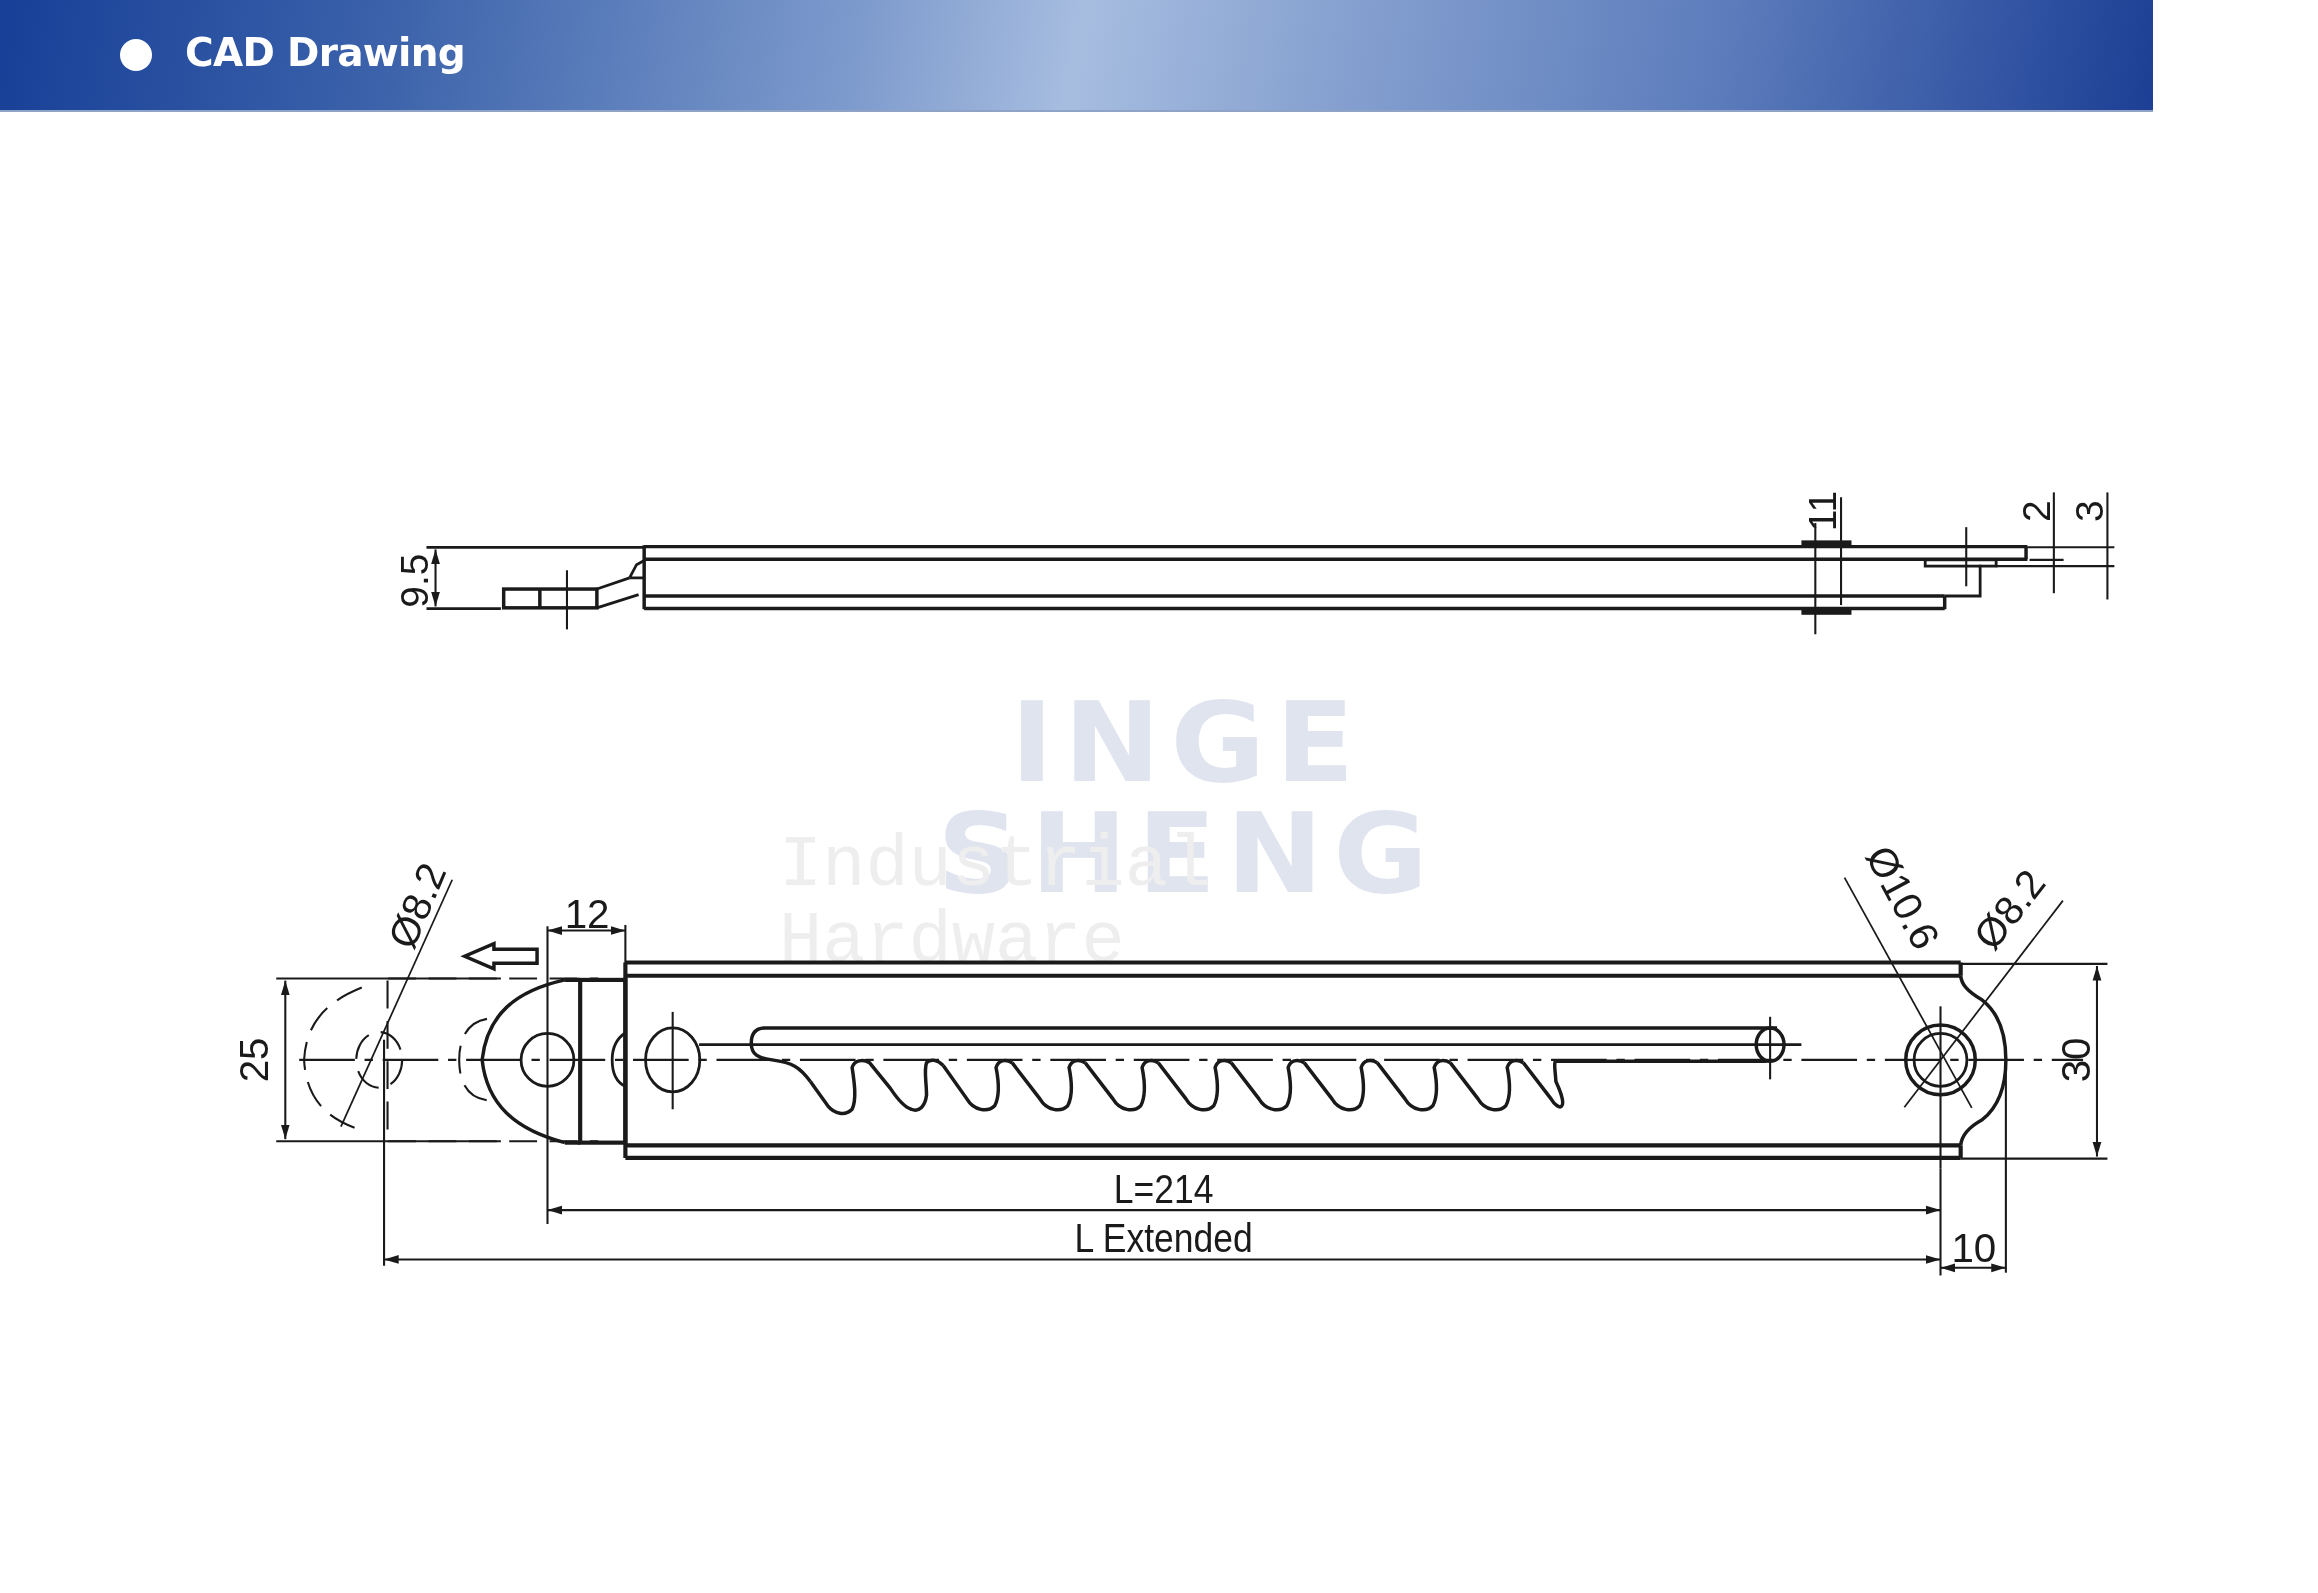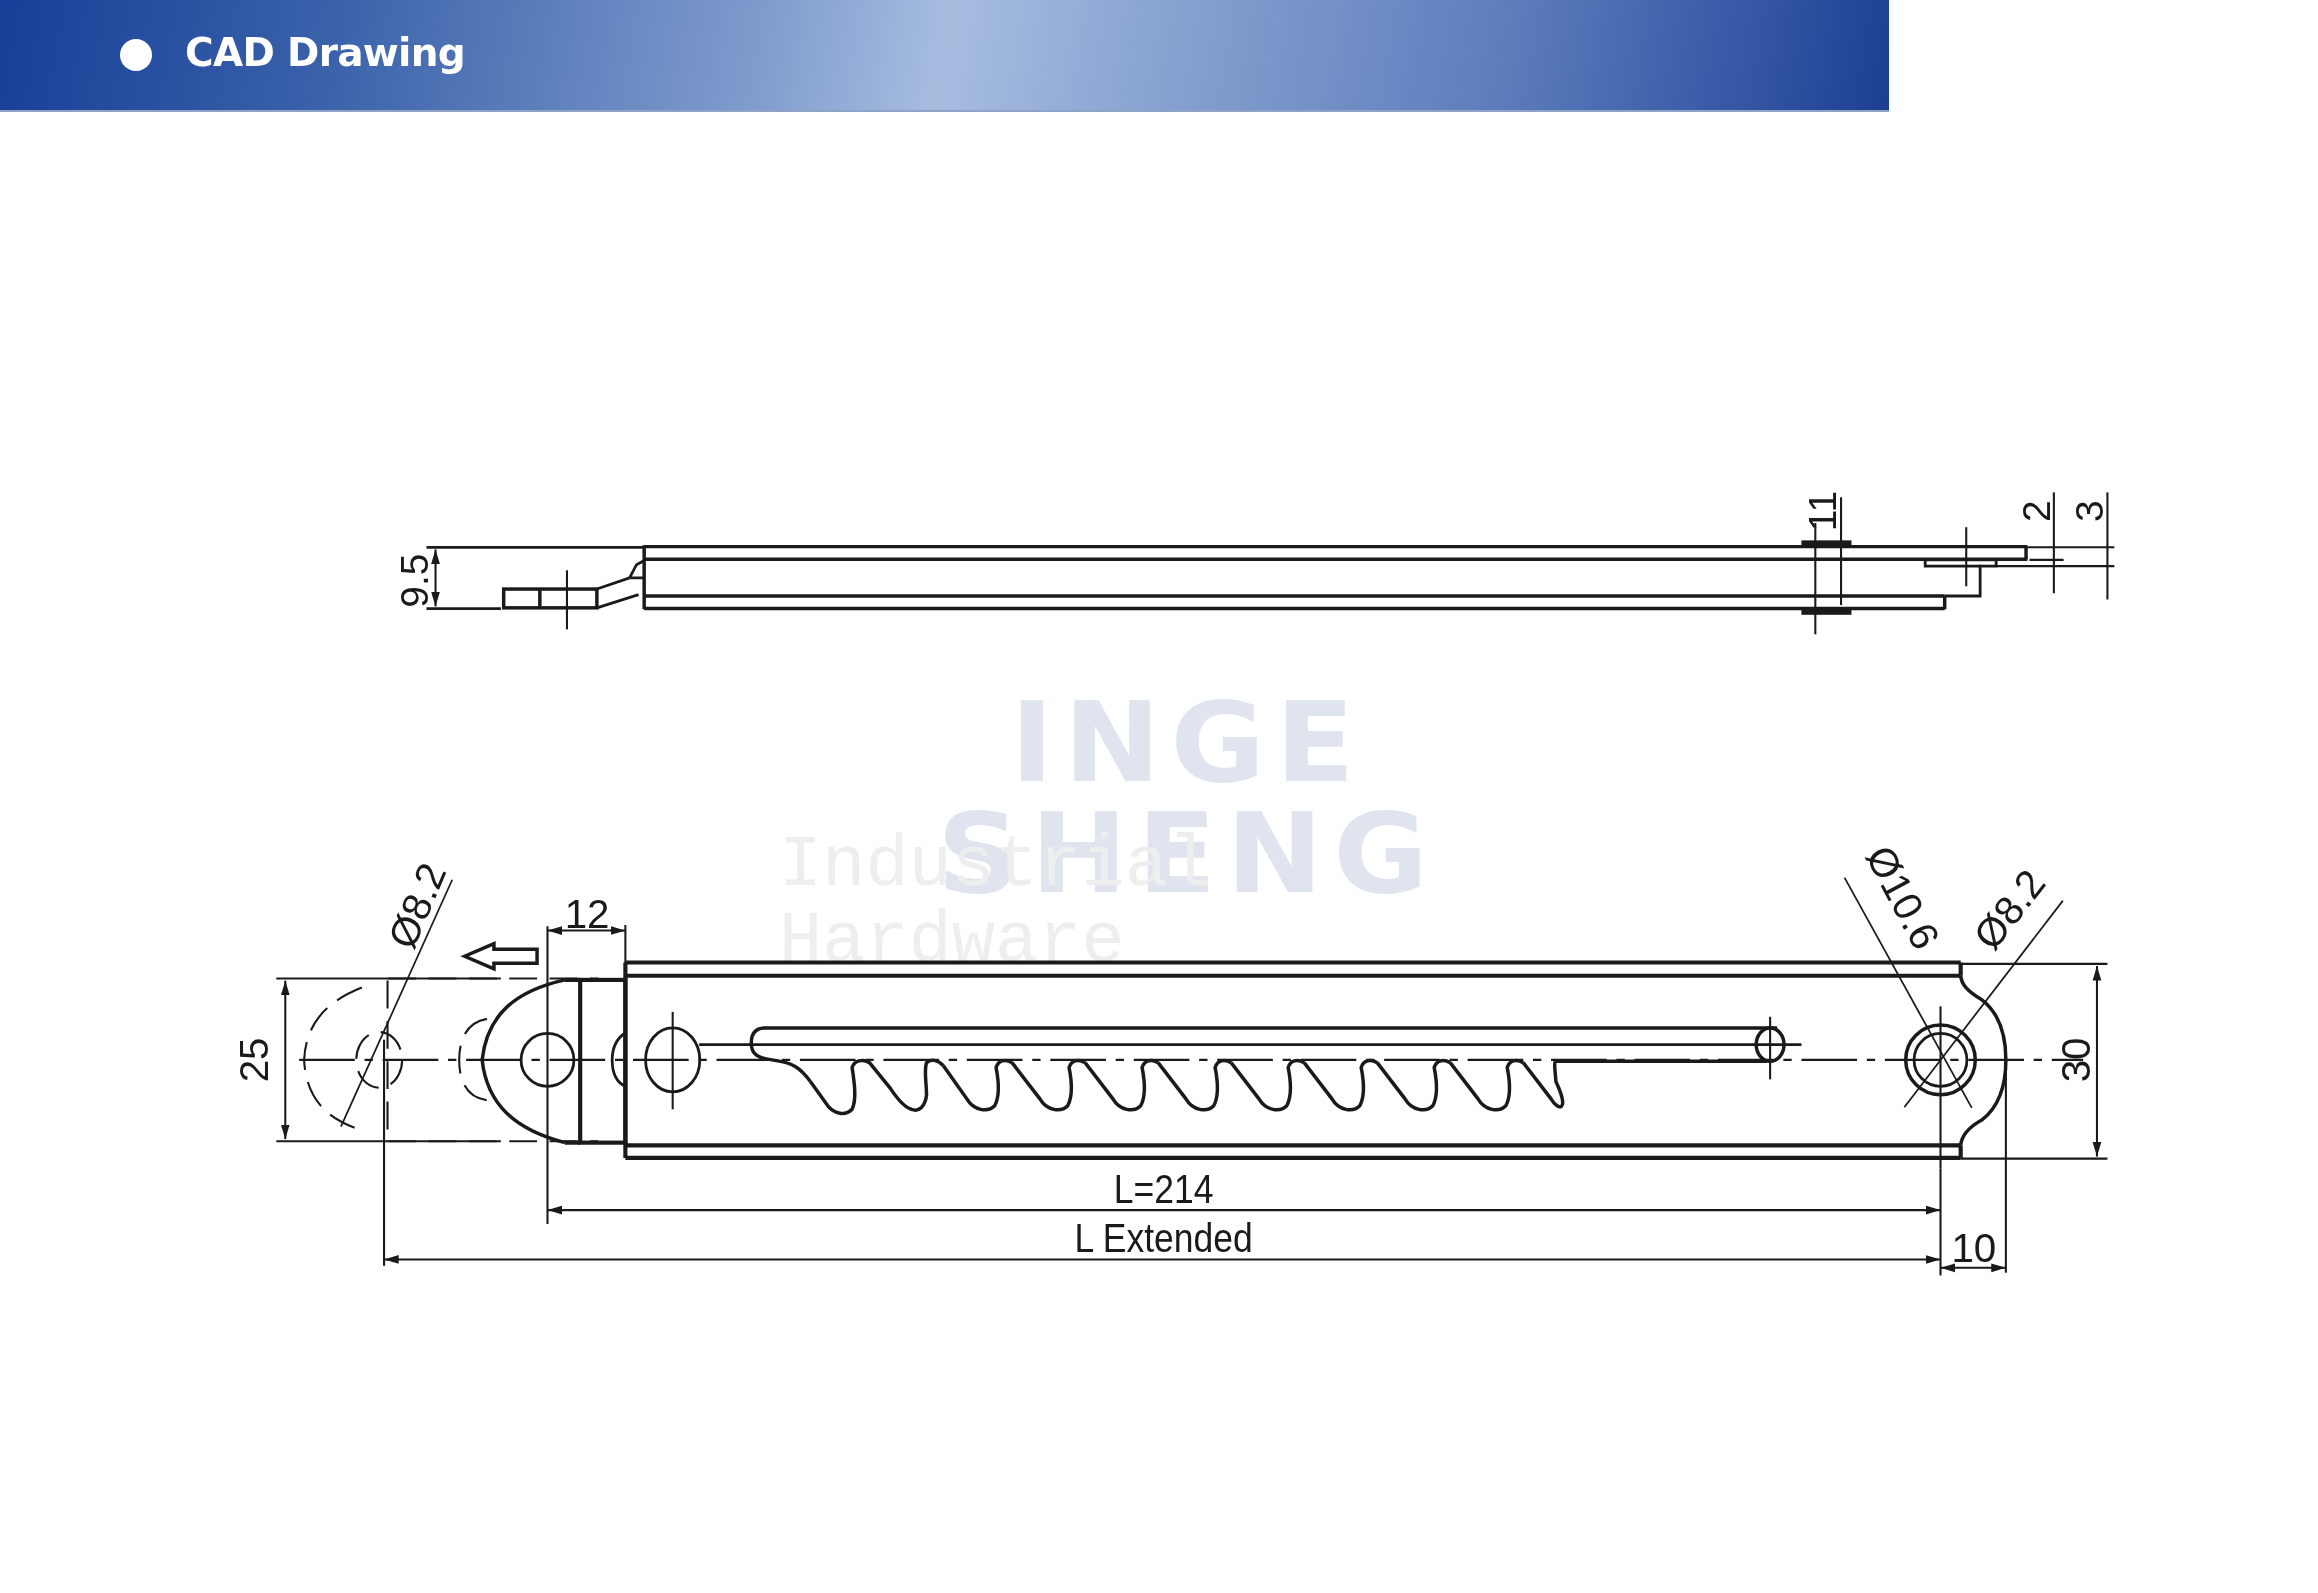--- a/index.html
+++ b/index.html
@@ -1,18 +1,18 @@
 <!DOCTYPE html>
 <html style="font-size:11px"><head>
 <meta charset="utf-8">
 <style>
   html, body { margin:0; padding:0; background:#ffffff; }
   body { width:2319px; height:1594px; position:relative; overflow:hidden; font-family:"Liberation Sans", sans-serif; }
   .header {
-    position:absolute; left:0; top:0; width:1889px; height:110px;
+    position:absolute; left:0; top:0; width:2153px; height:110px;
     background: linear-gradient(100deg, #173f97 0%, #3b62aa 18%, #7e9bcd 40%, #a7bde0 50%, #86a1d0 62%, #5b7bbb 80%, #1c3f95 100%);
     border-bottom: 2.1px solid #8ea3c6;
   }
   .header-dot-left {
     position:absolute; left:120px; top:39px; width:32px; height:32px; border-radius:50%; background:#ffffff;
   }
   .header-title {
     position:absolute; left:185px; top:25px; height:56px; line-height:56px;
     color:#ffffff; font-size:39px; font-weight:bold; font-family:"DejaVu Sans", sans-serif; letter-spacing:-0.7px;
   }

